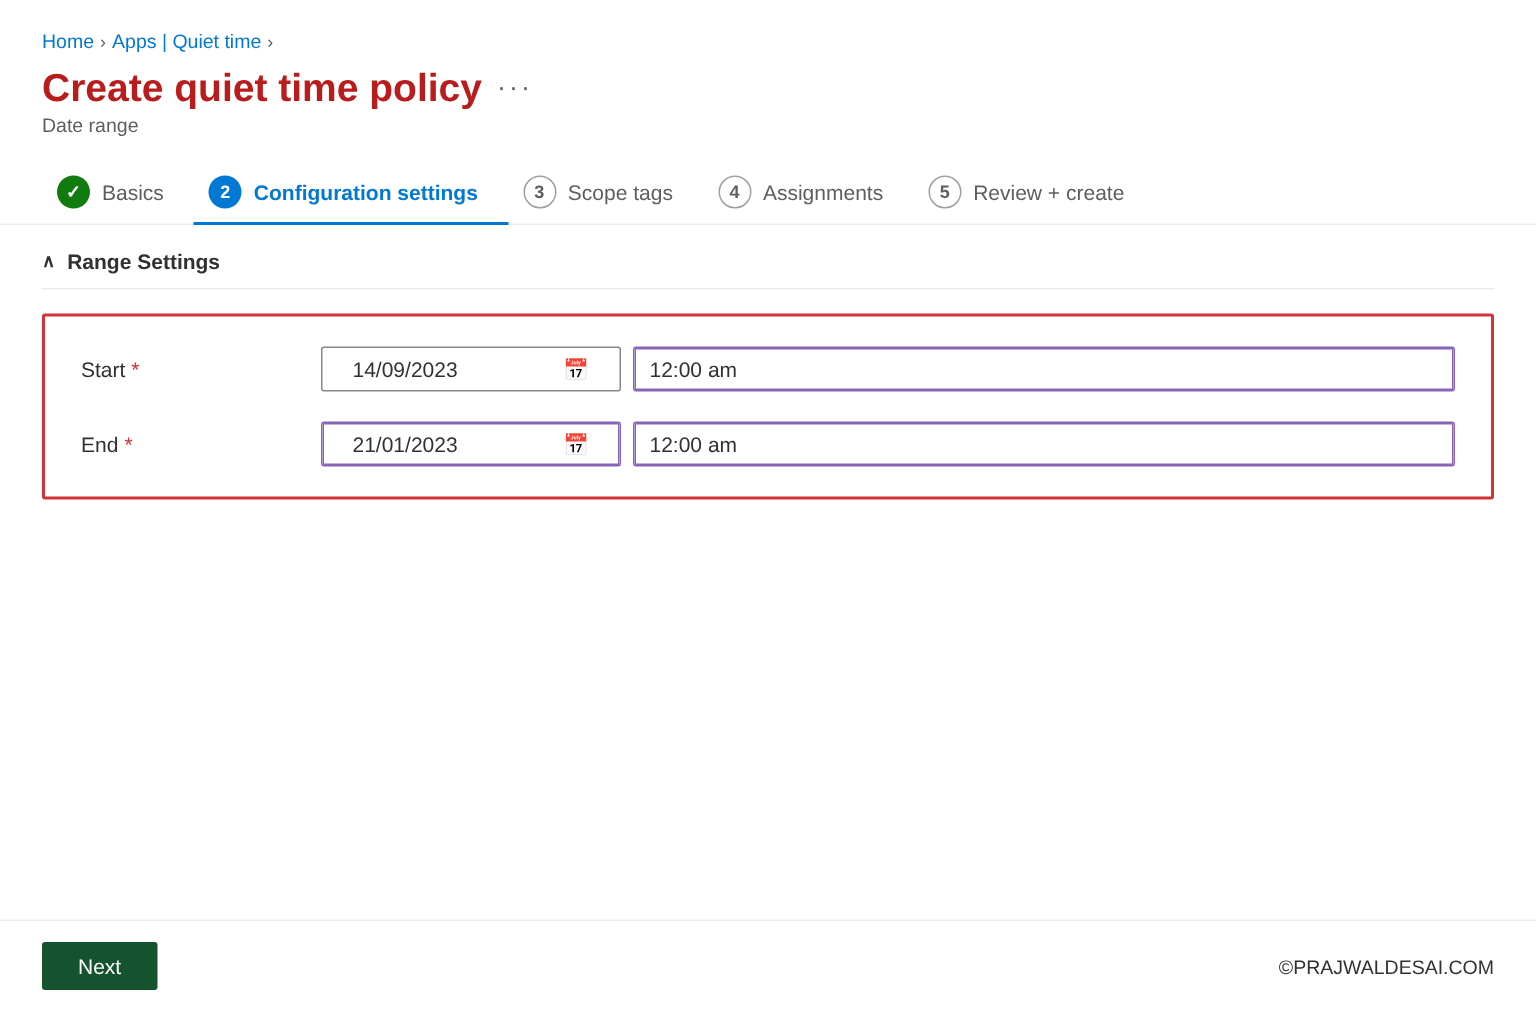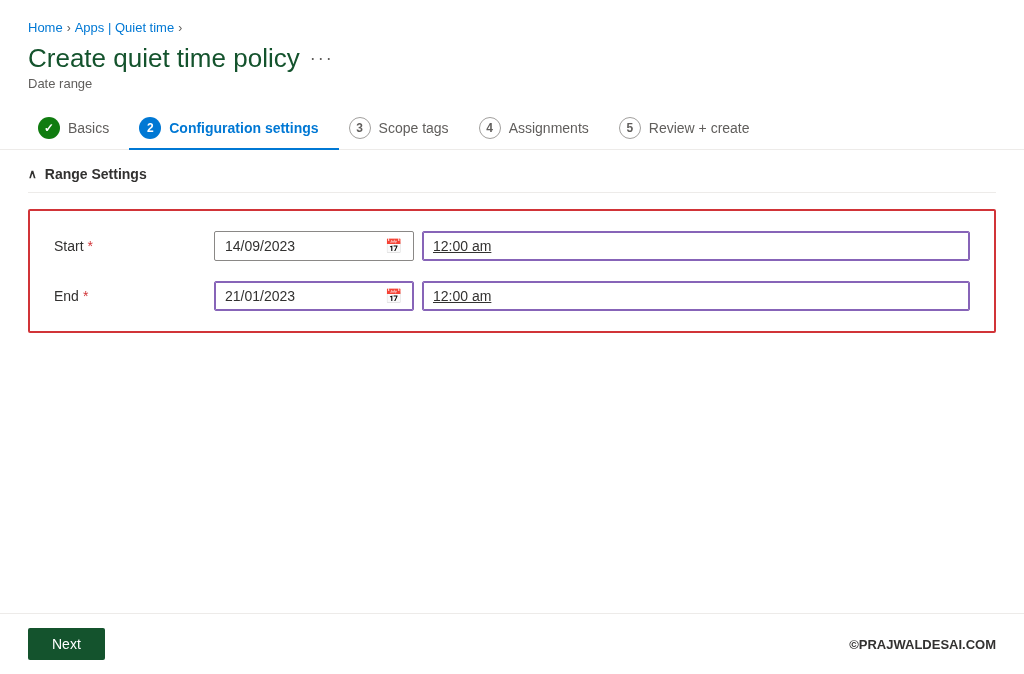--- a/index.html
+++ b/index.html
@@ -30,22 +30,22 @@
 
     
     .page-title-area {
       padding: 4px 28px 2px 28px;
       display: flex;
       align-items: center;
       gap: 10px;
     }
     .page-title {
       font-size: 26px;
-      font-weight: 400;
-      color: #14532d;
+      font-weight: 700;
+      color: #b91c1c;
     }
     .more-icon {
       font-size: 18px;
       color: #605e5c;
       cursor: pointer;
       letter-spacing: 2px;
     }
 
     .page-subtitle {
       padding: 0 28px 16px 28px;
@@ -175,21 +175,21 @@
       gap: 0;
       flex: 1;
     }
 
     .date-input-wrapper {
       display: flex;
       align-items: center;
       border: 1px solid #8a8886;
       border-radius: 2px;
       background: #fff;
-      padding: 6px 10px;
+      padding: 6px 20px;
       gap: 8px;
       min-width: 200px;
     }
     .date-input-wrapper.focused {
       border-color: #8764b8;
       border-width: 1px;
       box-shadow: inset 0 0 0 1px #8764b8;
     }
 
     .date-input-text {
@@ -206,21 +206,20 @@
 
     .time-input-wrapper {
       display: flex;
       align-items: center;
       border: 1px solid #8a8886;
       border-radius: 2px;
       background: #fff;
       padding: 6px 10px;
       margin-left: 8px;
       flex: 1;
-      text-decoration: underline;
     }
     .time-input-wrapper.focused {
       border-color: #8764b8;
       border-width: 1px;
       box-shadow: inset 0 0 0 1px #8764b8;
     }
     .time-input-text {
       font-size: 14px;
       color: #323130;
     }
@@ -253,21 +252,21 @@
       border-radius: 2px;
       padding: 8px 24px;
       font-size: 14px;
       cursor: pointer;
       font-family: inherit;
     }
 
     .copyright {
       margin-left: auto;
       font-size: 13px;
-      font-weight: 700;
+      font-weight: 400;
       color: #323130;
     }
   </style>
 </head>
 <body>
 
 <div class="breadcrumb">
   <a>Home</a>
   <span class="chevron">›</span>
   <a>Apps | Quiet time</a>

